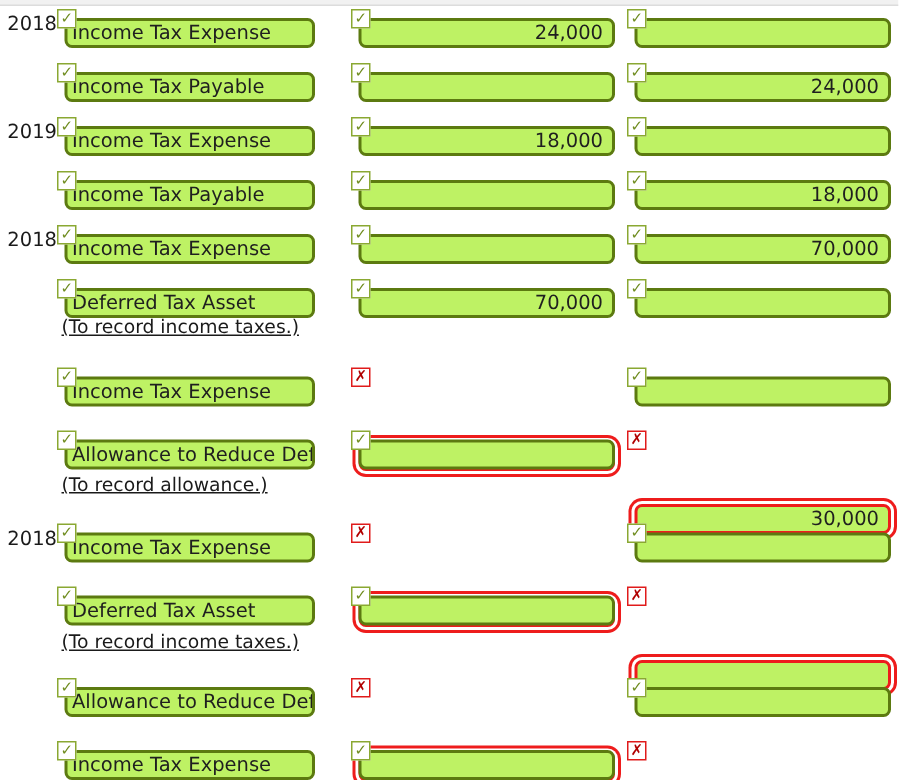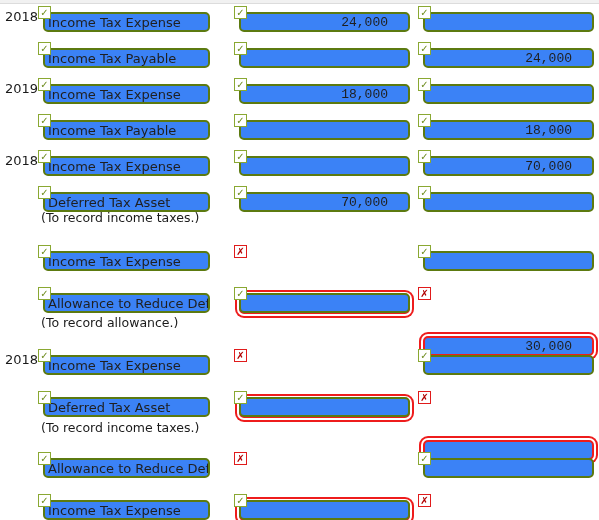--- a/index.html
+++ b/index.html
@@ -46,21 +46,21 @@
   .badge.err{
     border:1px solid #e01b1b;
     color:#b00000;
     font-weight:bold;
   }
 
   .box{
     position:absolute;left:5px;top:6px;
     height:20px;width:calc(100% - 5px);
     box-sizing:border-box;
-    background:#3b82f6;
+    background:#bef264;
     border-radius:5px;
     z-index:1;
   }
   .box.ok{
     border:2px solid #5c7a10;
     box-shadow:0 0 0 0 transparent;
   }
   .box.err{
     border:2px solid #ee1c1c;
     box-shadow:0 0 0 2px #ffffff, 0 0 0 4px #ee1c1c;
@@ -69,27 +69,28 @@
 
   .box .txt{
     position:absolute;left:0;top:0;right:0;bottom:0;
     display:flex;align-items:center;
     font-size:13px;color:#1f1f1f;
     overflow:hidden;white-space:nowrap;
     font-family:"DejaVu Sans","Liberation Sans",sans-serif;
   }
   .txt.acct{padding-left:3px;justify-content:flex-start;}
   .txt.acct.ind{}
-  .txt.amt{padding-right:20px;justify-content:flex-end;font-family:Liberation Mono, monospace;}
+  .txt.amt{padding-right:6px;justify-content:flex-end;}
 
   
   .memo{
     position:absolute;left:41px;
     font-size:12.5px;color:#1a1a1a;
     white-space:nowrap;
+    text-decoration:underline;
   }
 
   
   .topstrip{
     position:absolute;left:0;top:0;width:599px;height:3px;
     background:#f1f1f1;border-bottom:1px solid #dcdcdc;
     z-index:9;
   }
 </style>
 </head>

